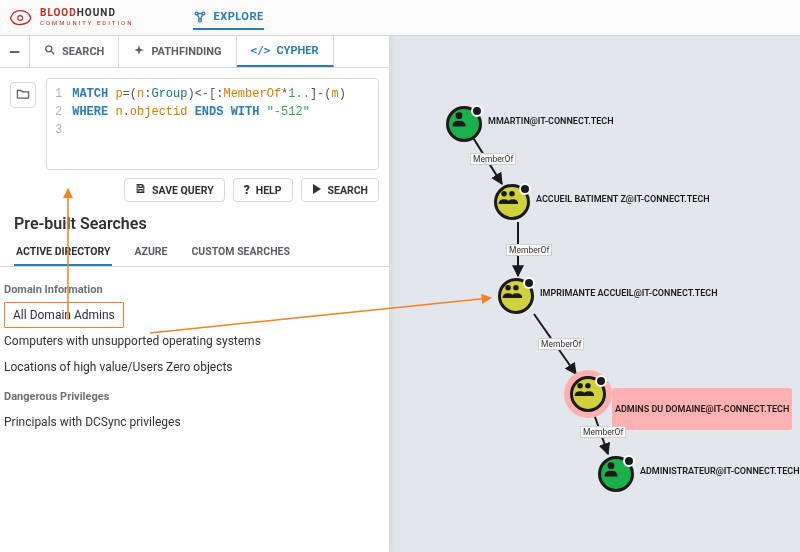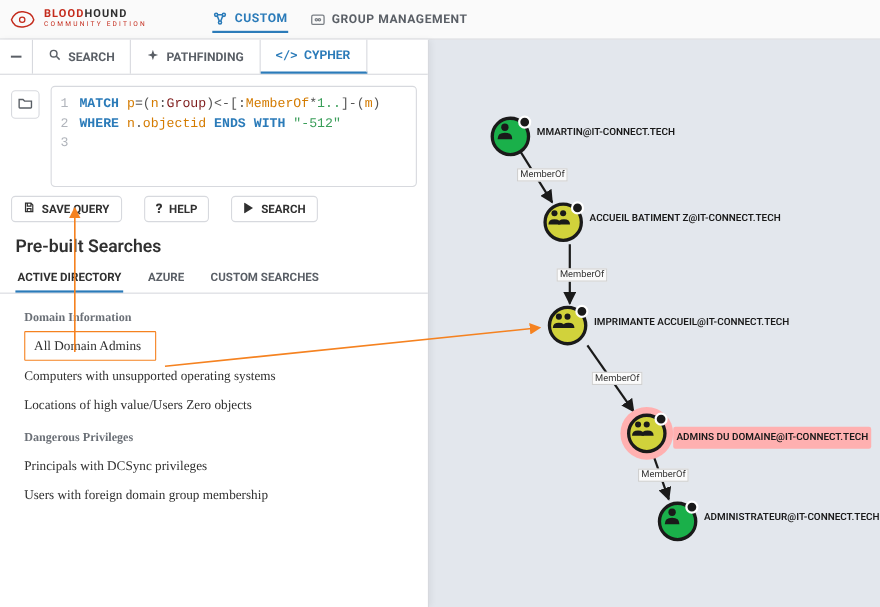--- a/index.html
+++ b/index.html
@@ -101,28 +101,28 @@
     padding: 6px 8px;
     height: 92px;
     font-family: Consolas, "Courier New", monospace;
     font-size: 12px;
     line-height: 18px;
     display: flex;
     background: #fff;
   }
   .gutter { color: #b0b4bb; text-align: right; padding-right: 10px; user-select: none; }
   .codeline .kw    { color: var(--blue); font-weight: 600; }
-  .codeline .fn    { color: #7f1d1d; }
+  .codeline .fn    { color: #0f766e; }
   .codeline .op    { color: #555; }
   .codeline .ident { color: #d47b00; }
   .codeline .num   { color: #3a9e59; }
   .codeline .str   { color: #3a9e59; }
   .actions {
-    display: flex; 
-    gap: 20px; padding: 4px 10px 6px 10px;
+    display: flex; justify-content: flex-end;
+    gap: 8px; padding: 4px 10px 6px 10px;
   }
   .btn {
     display: flex; align-items: center; gap: 6px;
     border: 1px solid var(--border); border-radius: 4px;
     padding: 4px 10px;
     font-weight: 700; font-size: 10.5px;
     color: var(--text);
     background: #fff;
   }
   .btn .glyph { font-size: 12px; font-weight: 900; }
@@ -130,21 +130,21 @@
     font-size: 16px; font-weight: 600;
     padding: 6px 14px 2px;
   }
   .subtabs {
     display: flex; gap: 20px; padding: 4px 14px 0;
     font-weight: 700; font-size: 10.5px;
     border-bottom: 1px solid var(--border);
   }
   .subtabs .stab { padding: 6px 2px; color: var(--muted); }
   .subtabs .stab.active { color: var(--text); border-bottom: 2px solid var(--blue); }
-  .searches { padding: 6px 22px 0; font-family: Liberation Serif, serif; }
+  .searches { padding: 6px 4px 0; }
   .searches .heading {
     font-weight: 700; color: #6b7077; font-size: 11px;
     padding: 10px 0 6px;
   }
   .searches .row {
     display: block; width: auto;
     font-size: 12px; color: #303030;
     padding: 6px 0;
   }
   .searches .row.boxed {
@@ -171,21 +171,21 @@
     border-radius: 50%; background: #1a1a1a;
   }
   .nlabel {
     position: absolute;
     font-size: 9px; font-weight: 600; color: #1a1a1a;
     white-space: nowrap;
     z-index: 2;
   }
   .nlabel.hl {
     background: var(--highlight);
-    padding: 5px 3px;
+    padding: 16px 3px;
     border-radius: 2px;
   }
   .elabel {
     position: absolute;
     font-size: 8.5px; color: #333;
     background: #fbfbfb;
     border: 0.5px solid #d0d0d0;
     padding: 0 2px;
     white-space: nowrap;
     z-index: 2;
@@ -214,31 +214,21 @@
   <div class="topnav">
     <div class="item active">
       <span class="icon">
         <svg width="14" height="14" viewBox="0 0 20 20" fill="none" stroke="#2b7bb9" stroke-width="2">
           <circle cx="5" cy="5" r="2"></circle>
             <circle cx="15" cy="5" r="2"></circle>
             <circle cx="10" cy="15" r="2"></circle>
           <path d="M6.5 6.5 L9 13 M13.5 6.5 L11 13 M7 5 L13 5"></path>
         </svg>
       </span>
-      <span>CUSTOM</span>
-    </div>
-    <div class="item">
-      <span class="icon">
-        <svg width="14" height="14" viewBox="0 0 20 20" fill="none" stroke="#7a7f85" stroke-width="1.7">
-          <rect x="2" y="4" width="16" height="12" rx="2"></rect>
-          <circle cx="8" cy="10" r="1.5"></circle>
-            <circle cx="12" cy="10" r="1.5"></circle>
-        </svg>
-      </span>
-      <span>GROUP MANAGEMENT</span>
+      <span>EXPLORE</span>
     </div>
   </div>
 </div>
 
 <div class="panel">
   <div class="tabs">
     <div class="tab collapse">
         <span>—</span>
       </div>
     <div class="tab">
@@ -322,21 +312,20 @@
     <div class="stab">AZURE</div>
     <div class="stab">CUSTOM SEARCHES</div>
   </div>
   <div class="searches">
     <div class="heading">Domain Information</div>
     <div class="row boxed">All Domain Admins</div>
     <div class="row">Computers with unsupported operating systems</div>
     <div class="row">Locations of high value/Users Zero objects</div>
     <div class="heading">Dangerous Privileges</div>
     <div class="row">Principals with DCSync privileges</div>
-    <div class="row">Users with foreign domain group membership</div>
   </div>
 </div>
 
 <div class="graph">
   <svg width="410" height="516">
     <defs>
       <marker id="arrow" viewBox="0 0 10 10" refX="9" refY="5" markerWidth="6" markerHeight="6" orient="auto-start-reverse">
         <path d="M0 0 L10 5 L0 10 z" fill="#1a1a1a"></path>
       </marker>
     </defs>

